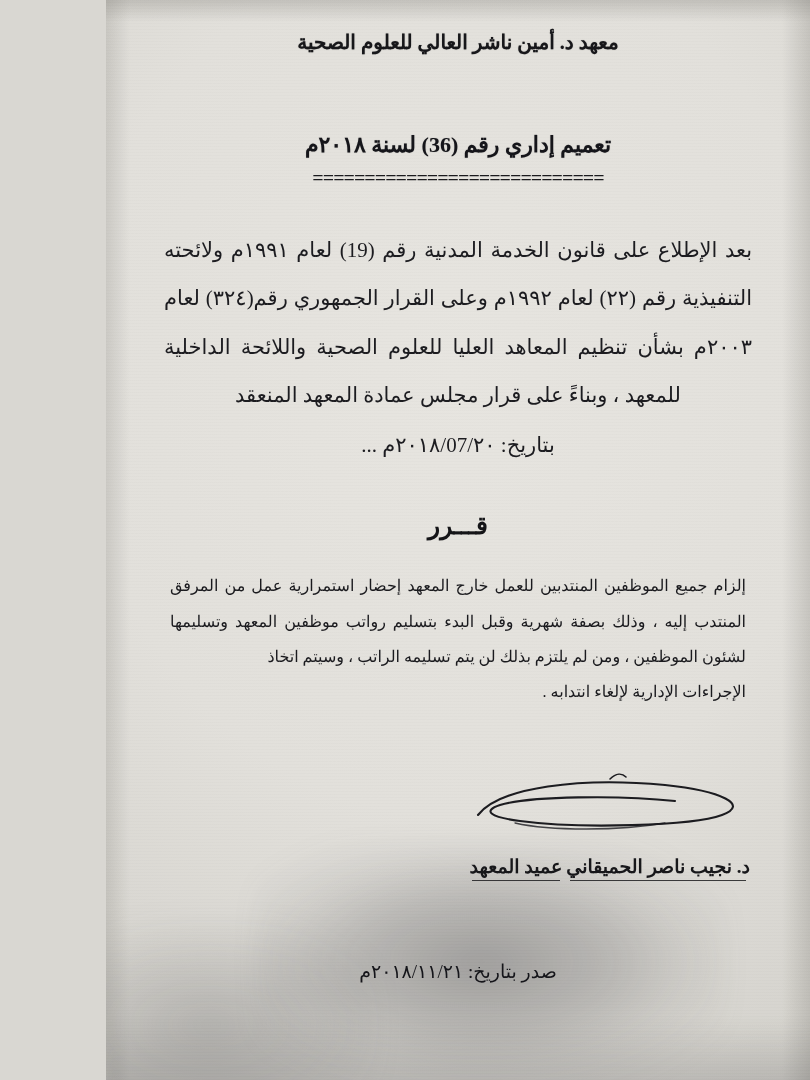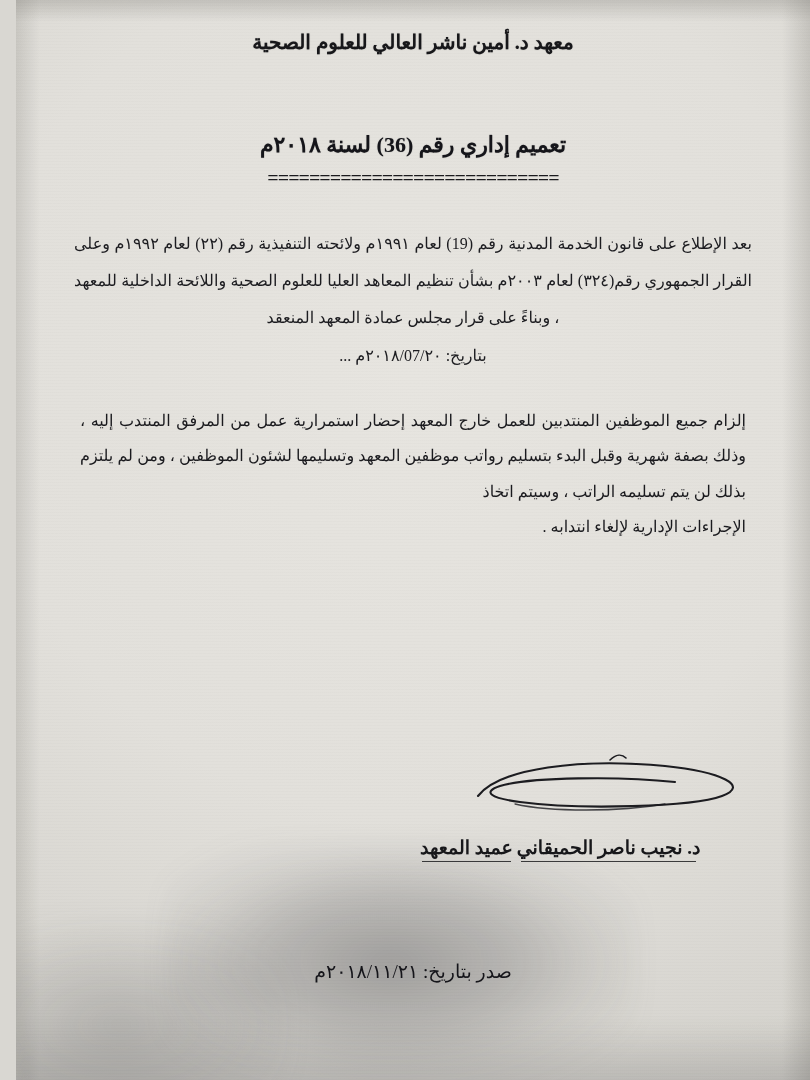--- a/index.html
+++ b/index.html
@@ -10,21 +10,21 @@
     width: 810px;
     height: 1080px;
     overflow: hidden;
     background: #d9d7d2;
     font-family: "Liberation Serif", "DejaVu Serif", serif;
   }
 
   
   #paper {
     position: relative;
-    width: 794px;
+    width: 704px;
     height: 1080px;
     background:
       radial-gradient(ellipse 120% 90% at 50% 35%, #e7e5e0 0%, #e2e0db 45%, #d5d3cd 80%, #c8c6c0 100%);
     box-sizing: border-box;
     overflow: hidden;
   }
   
   #paper::before {
     content: "";
     position: absolute;
@@ -108,21 +108,21 @@
     font-size: 19px;
     letter-spacing: -1px;
     margin-top: 10px;
     color: #1a1a1d;
     font-family: "Liberation Mono", "DejaVu Sans Mono", monospace;
     transform: scaleY(0.8);
   }
 
   .preamble {
     margin-top: 36px;
-    font-size: 16px;
+    font-size: 21px;
     line-height: 2.3;
     text-align: justify;
     text-align-last: center;
     color: #1c1c20;
   }
   .preamble p { margin: 0; }
 
   .preamble .line-last {
     display: block;
     text-align: center;
@@ -152,23 +152,23 @@
     display: block;
     text-align: right;
     direction: rtl;
   }
 
   
   .signature-area {
     position: absolute;
     z-index: 5;
     right: 60px;
-    top: 760px;
+    top: 779px;
     width: 330px;
-    text-align: left;
+    text-align: right;
   }
   .signature-scribble {
     height: 60px;
     position: relative;
   }
   .signature-scribble svg {
     position: absolute;
     right: -10px;
     top: -8px;
   }
@@ -236,20 +236,21 @@
 
     <div class="decree-title">تعميم إداري رقم (36) لسنة ٢٠١٨م</div>
 
     <div class="divider">============================</div>
 
     <div class="preamble">
       <p>بعد الإطلاع على قانون الخدمة المدنية رقم (19) لعام ١٩٩١م ولائحته التنفيذية رقم (٢٢) لعام ١٩٩٢م وعلى القرار الجمهوري رقم(٣٢٤) لعام ٢٠٠٣م بشأن تنظيم المعاهد العليا للعلوم الصحية واللائحة الداخلية للمعهد ، وبناءً على قرار مجلس عمادة المعهد المنعقد</p>
       <span class="line-last">بتاريخ: ٢٠١٨/07/٢٠م ...</span>
     </div>
 
+    <div class="qarrar">قـــرر</div>
 
     <div class="body-text">
       <p>إلزام جميع الموظفين المنتدبين للعمل خارج المعهد إحضار استمرارية عمل من المرفق المنتدب إليه ، وذلك بصفة شهرية وقبل البدء بتسليم رواتب موظفين المعهد وتسليمها لشئون الموظفين ، ومن لم يلتزم بذلك لن يتم تسليمه الراتب ، وسيتم اتخاذ</p>
       <span class="tail">الإجراءات الإدارية لإلغاء انتدابه .</span>
     </div>
 
   </div>
 
   <div class="shadow-blob" id="shadow-left"></div>
   <div class="shadow-blob" id="shadow-main"></div>

